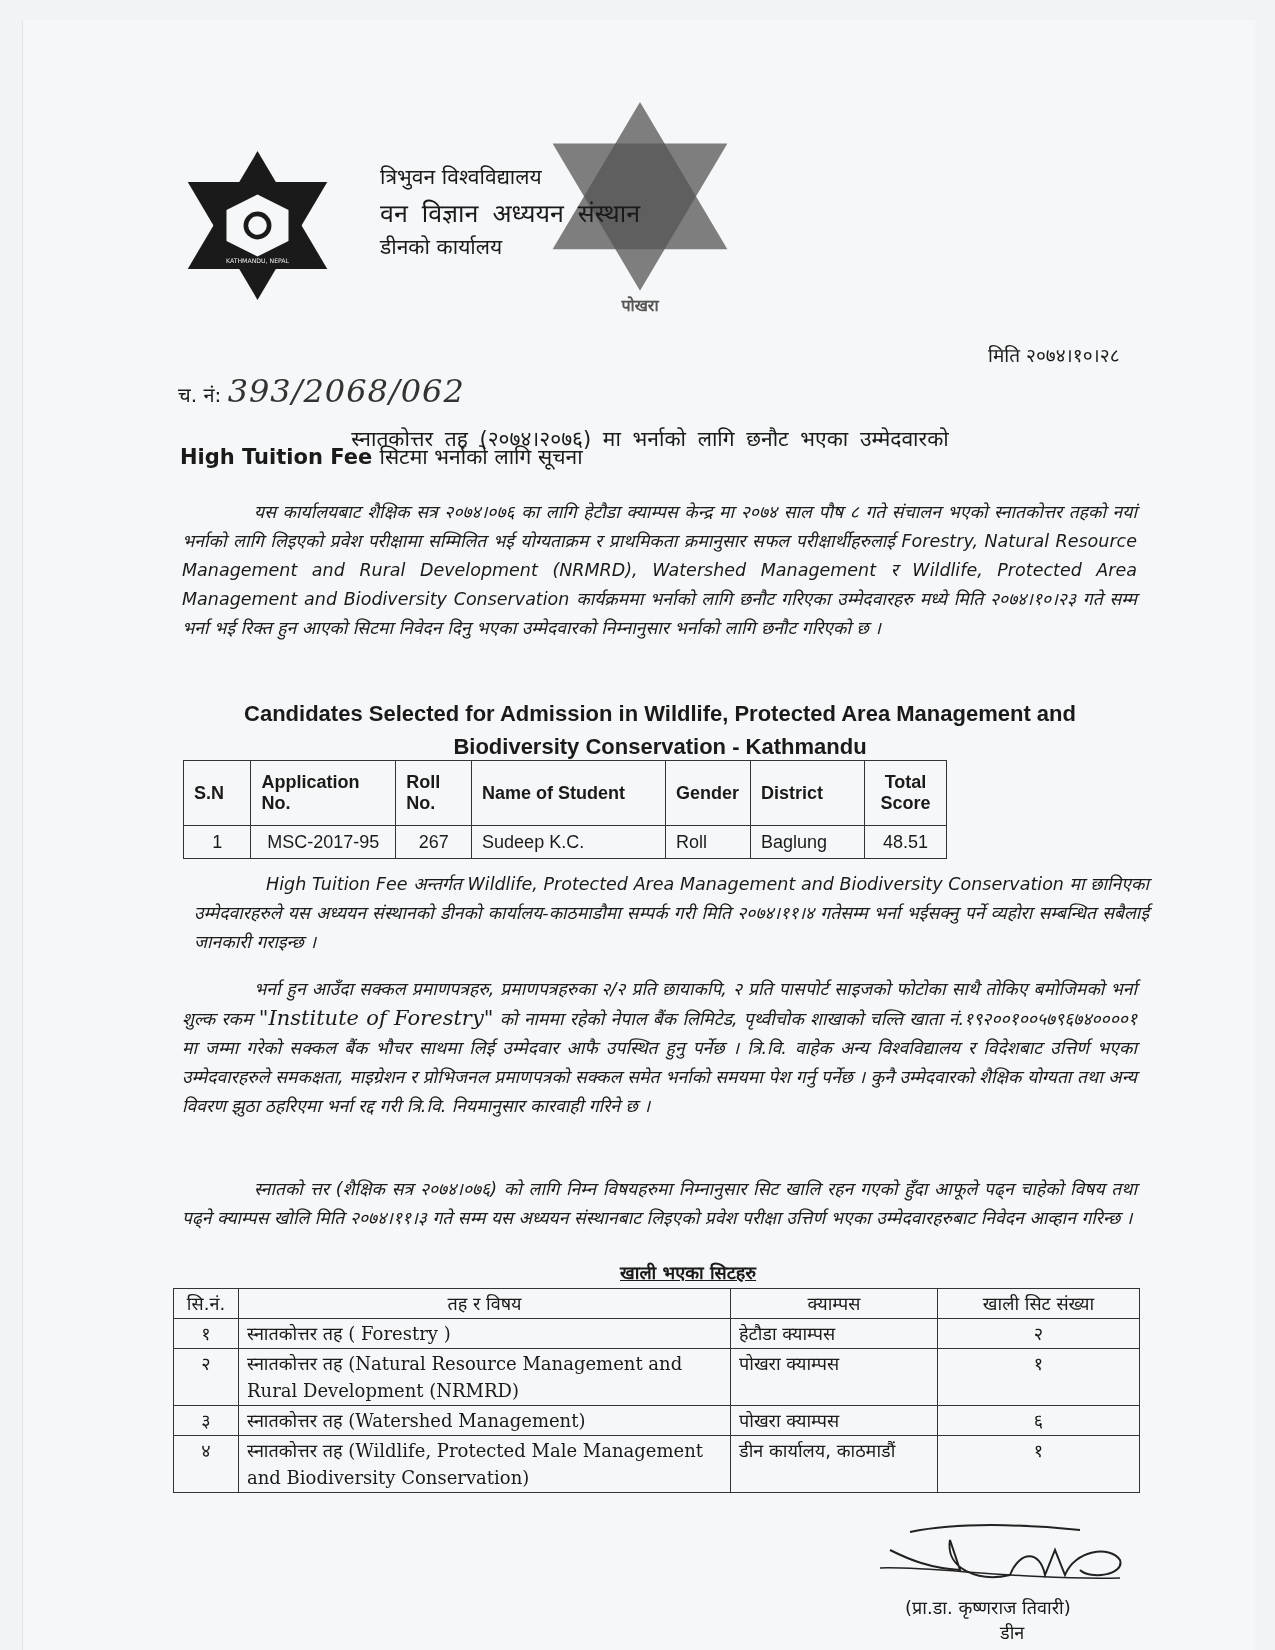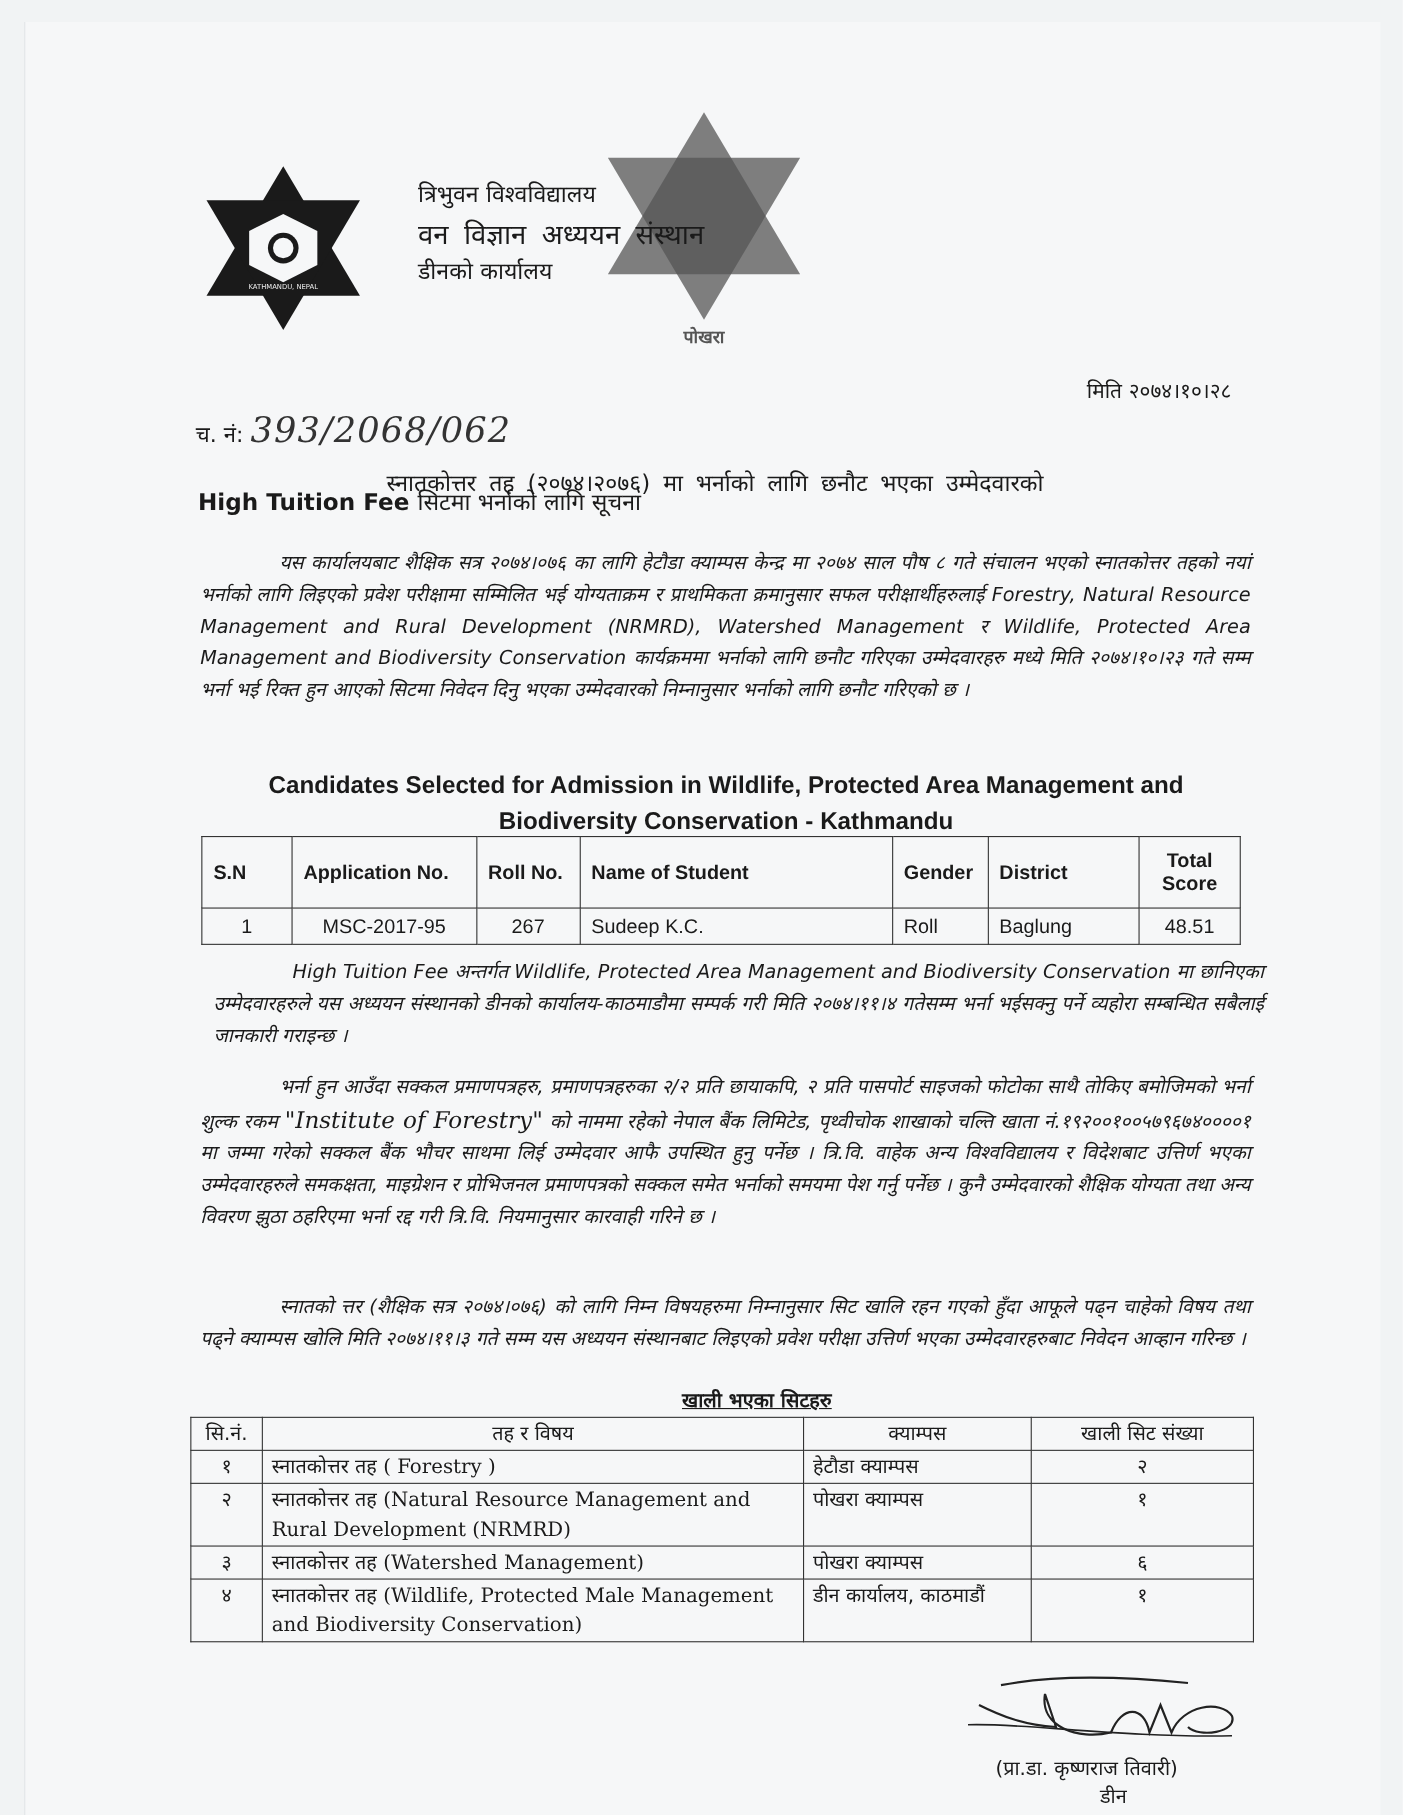--- a/index.html
+++ b/index.html
@@ -31,21 +31,21 @@
     left: 182px; width: 955px; font-family: "DejaVu Sans", sans-serif;
     font-size: 17.5px; line-height: 29px; text-align: justify; font-style: italic;
   }
   .para .indent { display: inline-block; width: 72px; }
   .p1 { top: 498px; }
   .sel-title {
     left: 180px; top: 697px; width: 960px; text-align: center;
     font-family: "Liberation Sans", sans-serif; font-weight: bold; font-size: 22px; line-height: 33px;
   }
   table.t1 {
-    position: absolute; left: 183px; top: 760px; width: 945px;
+    position: absolute; left: 183px; top: 760px; width: 764px;
     border-collapse: collapse; font-family: "Liberation Sans", sans-serif; font-size: 18px;
   }
   table.t1 th, table.t1 td { border: 1.5px solid #333; padding: 2px 10px; }
   table.t1 th { font-weight: bold; height: 60px; text-align: left; }
   table.t1 td { height: 28px; }
   .c { text-align: center !important; }
   .p2 { top: 870px; margin-left: 12px; }
   .p3 { top: 975px; }
   .p3 .en { font-family: "DejaVu Serif", serif; font-size: 21px; }
   .p4 { top: 1175px; }

